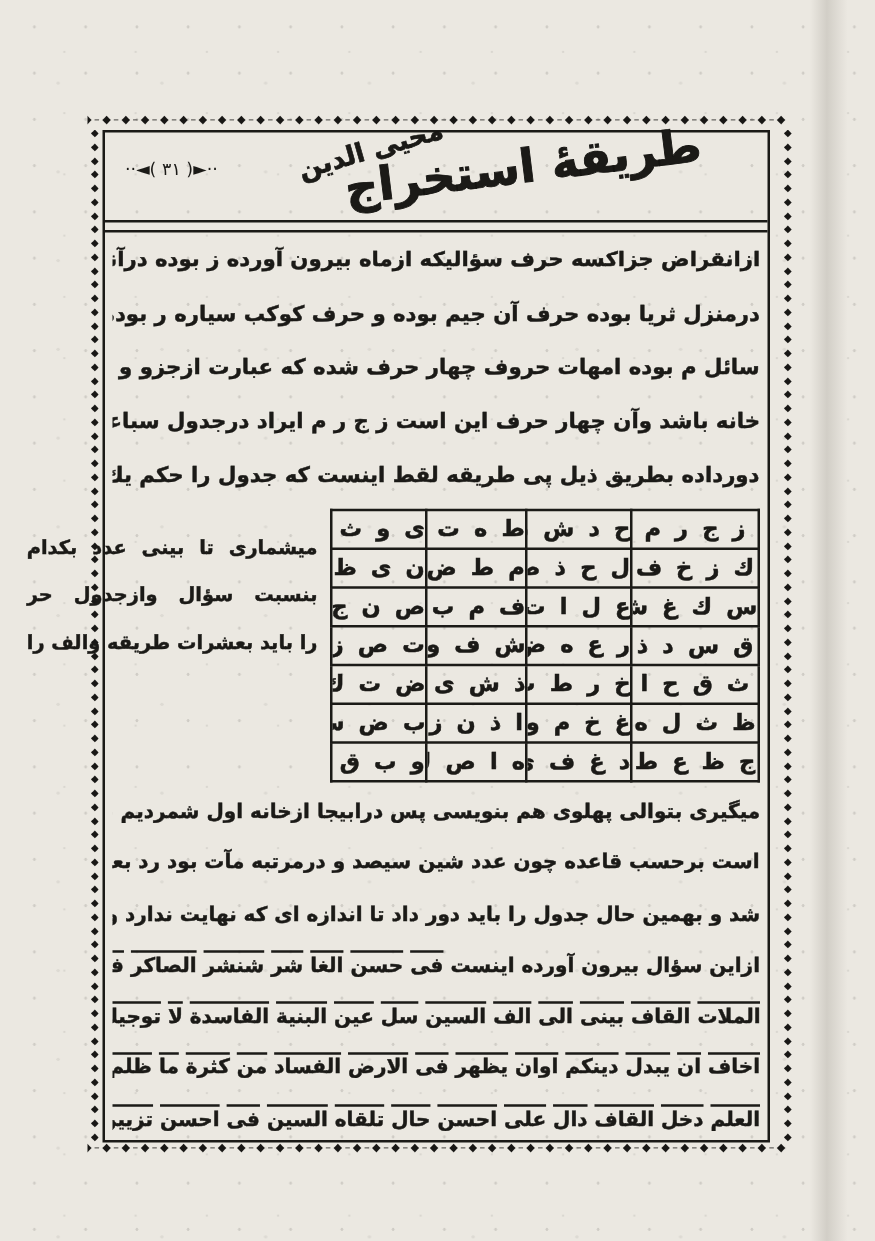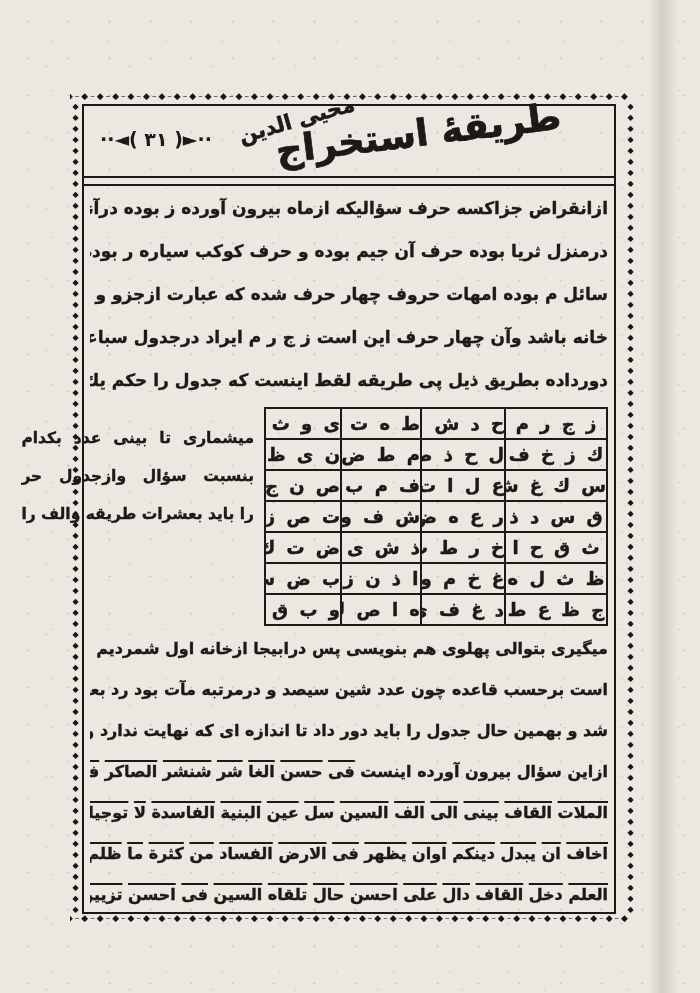--- a/index.html
+++ b/index.html
@@ -27,21 +27,21 @@
   .orn-left{left:66px;}
   .orn-right{left:621px;}
   .frame{position:absolute;left:82px;top:104px;width:534px;height:810px;
     border:2px solid #1b1a17;box-sizing:border-box;}
   .header{position:relative;height:70px;border-bottom:2px solid #1b1a17;}
   .header-rule{height:6px;border-bottom:2px solid #1b1a17;}
   .title-main{position:absolute;right:52px;top:6px;font-size:37px;font-weight:700;
     transform:rotate(-7deg);letter-spacing:-1px;-webkit-text-stroke:.7px #141310;white-space:nowrap;}
   .title-sub{position:absolute;right:258px;top:2px;font-size:21px;font-weight:700;
     transform:rotate(-16deg);-webkit-text-stroke:.5px #141310;white-space:nowrap;}
-  .pagenum{position:absolute;left:16px;top:22px;direction:ltr;font-size:19px;font-weight:700;
+  .pagenum{position:absolute;left:16px;top:22px;direction:ltr;font-size:14px;font-weight:400;
     letter-spacing:1px;white-space:nowrap;}
   .content{padding:1px 6px 0 6px;-webkit-text-stroke:.35px #1b1a17;}
   .tline{text-align:justify;text-align-last:justify;white-space:nowrap;overflow:hidden;}
   .bline{height:43px;line-height:43px;font-size:17px;font-weight:700;}
   .botline{height:41px;line-height:41px;font-size:16px;font-weight:700;}
   .sline{height:38px;line-height:38px;font-size:15.5px;font-weight:700;}
   .ol{text-decoration:overline;text-decoration-thickness:1.8px;text-decoration-color:#1b1a17;}
   .mid{display:flex;align-items:flex-start;margin:5px 0 2px 0;}
   .abjad-table{border-collapse:collapse;table-layout:fixed;width:342px;
     border:2.5px solid #1b1a17;flex:0 0 auto;}

